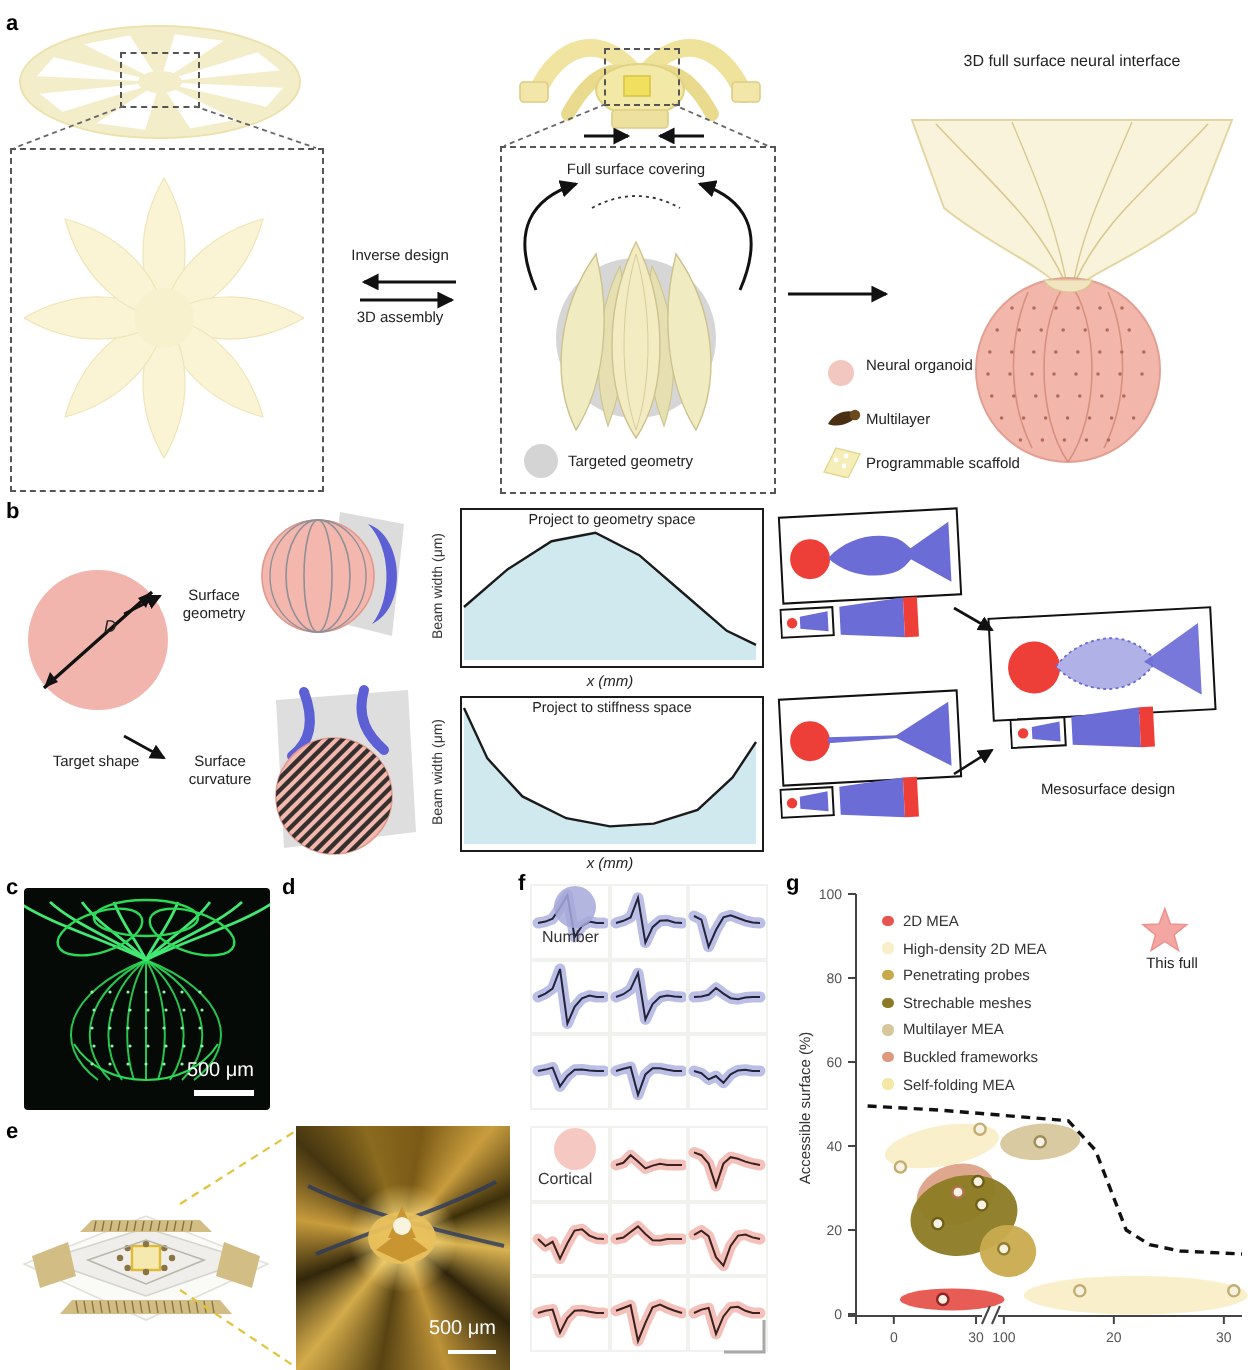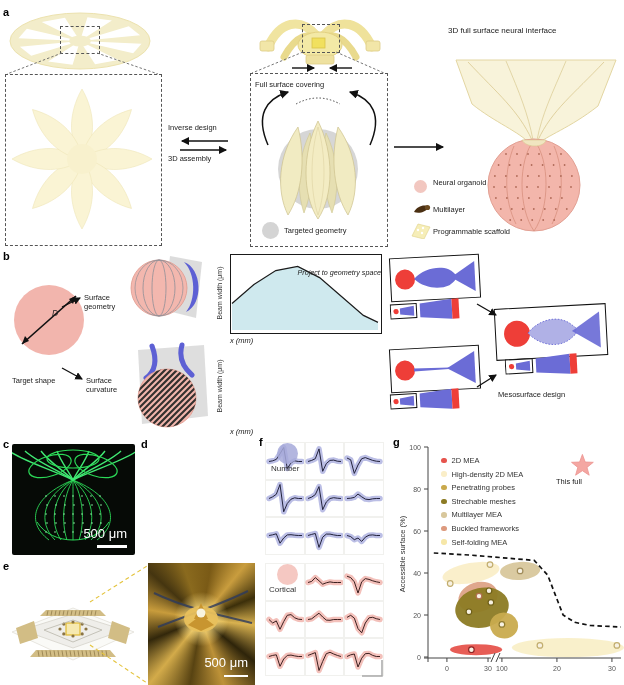--- a/index.html
+++ b/index.html
@@ -1,28 +1,28 @@
 <!DOCTYPE html>
 <html><head>
 <meta charset="utf-8">
 <style>
   html,body{margin:0;padding:0;background:#fff;}
   .fig{position:relative;width:624px;height:685px;background:#fff;overflow:hidden;
        font-family:"Liberation Sans",sans-serif;color:#222;}
   .abs{position:absolute;}
   .plabel{position:absolute;font-weight:bold;font-size:11px;color:#000;z-index:9;}
   .t{position:absolute;font-size:7.5px;line-height:1.2;color:#222;z-index:8;}
-  .tc{}
+  .tc{text-align:center;}
   .dash-box{position:absolute;border:1px dashed #555;z-index:2;}
   .vlabel{position:absolute;transform:rotate(-90deg);transform-origin:0 0;
           text-align:center;font-size:7px;color:#333;z-index:8;}
   .bplot{position:absolute;background:#fff;border:1px solid #1a1a1a;z-index:3;}
-  .plot-title{position:absolute;top:13px;left:0;right:0;text-align:right;font-size:7.2px;color:#222;font-style:italic;}
+  .plot-title{position:absolute;top:0;left:0;right:0;text-align:center;font-size:7.2px;color:#222;}
   .imgbox{position:absolute;border-radius:2px;overflow:hidden;z-index:3;}
-  .scaletext{position:absolute;color:#fff;font-size:13px;z-index:4;}
+  .scaletext{position:absolute;color:#fff;font-size:10px;z-index:4;}
   .scalebar{position:absolute;background:#fff;height:3px;z-index:4;}
   .tilt{transform:rotate(-3deg);}
   .wave-grid{position:absolute;display:grid;grid-template-columns:repeat(3,39px);z-index:3;}
   .wave-cell{width:39px;height:37px;outline:1px solid #f1f1ee;}
   .fcircle{position:absolute;width:21px;height:21px;border-radius:50%;z-index:6;opacity:.85;}
   .glegend{position:absolute;z-index:8;}
   .glegend .li{display:flex;align-items:center;margin-bottom:4.6px;text-align:center;}
   .glegend .dot{width:5.5px;height:5.5px;border-radius:50%;margin-right:5px;flex:0 0 auto;}
   .glegend .lbl{font-size:7.5px;color:#333;white-space:nowrap;}
   .dbox-photo{position:absolute;z-index:3;overflow:hidden;}
@@ -230,20 +230,27 @@
   <div class="bplot" style="left:230px;top:254px;width:150px;height:78px">
     <svg width="148" height="76" id="bplot0">
         <path d="M1,75 L1.0,48.5 L22.9,29.6 L44.8,15.6 L66.7,11.4 L88.6,22.6 L110.5,41.5 L132.4,60.4 L147.0,67.4 L147,75 Z" fill="#cfe9ee"></path>
         <path d="M1.0,48.5 L22.9,29.6 L44.8,15.6 L66.7,11.4 L88.6,22.6 L110.5,41.5 L132.4,60.4 L147.0,67.4" stroke="#1b1b1b" stroke-width="1.2" fill="none"></path>
       </svg>
     <div class="plot-title">Project to geometry space</div>
   </div>
   <div class="vlabel" style="left:216px;top:332px;width:78px">Beam width (μm)</div>
   <div class="t tc" style="left:230px;top:336px;width:150px;font-style:italic">x (mm)</div>
 
+  <div class="bplot" style="left:230px;top:348px;width:150px;height:76px">
+    <svg width="148" height="74" id="bplot1">
+        <path d="M1,73 L1.0,5.0 L12.7,30.2 L30.2,49.2 L52.1,60.1 L74.0,64.2 L95.9,62.8 L117.8,56.0 L135.3,39.7 L147.0,22.0 L147,73 Z" fill="#cfe9ee"></path>
+        <path d="M1.0,5.0 L12.7,30.2 L30.2,49.2 L52.1,60.1 L74.0,64.2 L95.9,62.8 L117.8,56.0 L135.3,39.7 L147.0,22.0" stroke="#1b1b1b" stroke-width="1.2" fill="none"></path>
+      </svg>
+    <div class="plot-title">Project to stiffness space</div>
+  </div>
   <div class="vlabel" style="left:216px;top:424px;width:76px">Beam width (μm)</div>
   <div class="t tc" style="left:230px;top:427px;width:150px;font-style:italic">x (mm)</div>
 
   <div class="abs tilt" style="left:390px;top:256px;z-index:3">
     <svg width="88" height="42" style="border:1.2px solid #111;background:#fff">
       <circle cx="14" cy="21" r="10" fill="#ee3e38"></circle>
       <path d="M23,21 C33,11 48,9 58,13 C62,15 64,18 66,20 L66,22 C64,24 62,27 58,29 C48,33 33,31 23,21 Z" fill="#6b6cd6"></path>
       <polygon points="60,21 84,6 84,36" fill="#6b6cd6"></polygon>
     </svg>
   </div>

